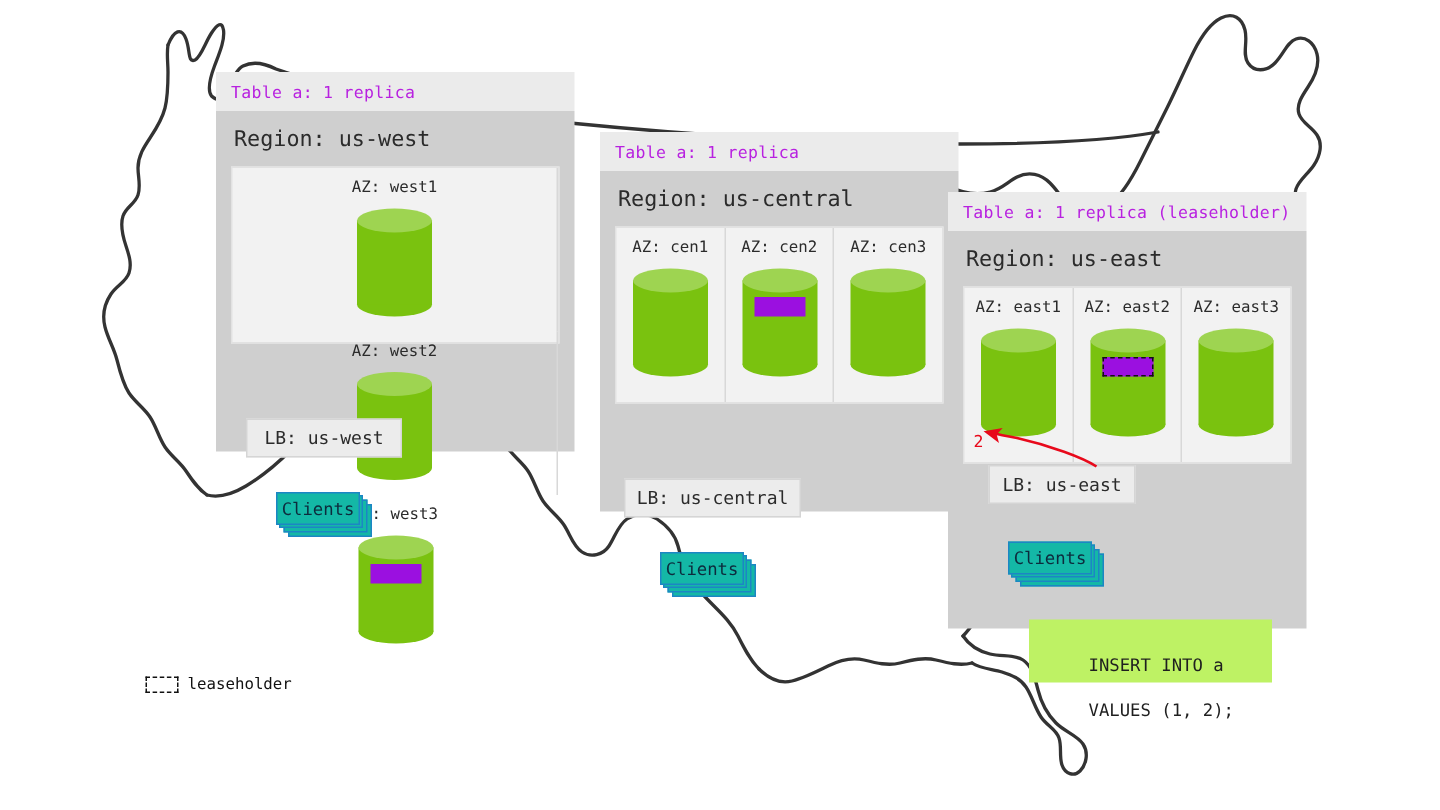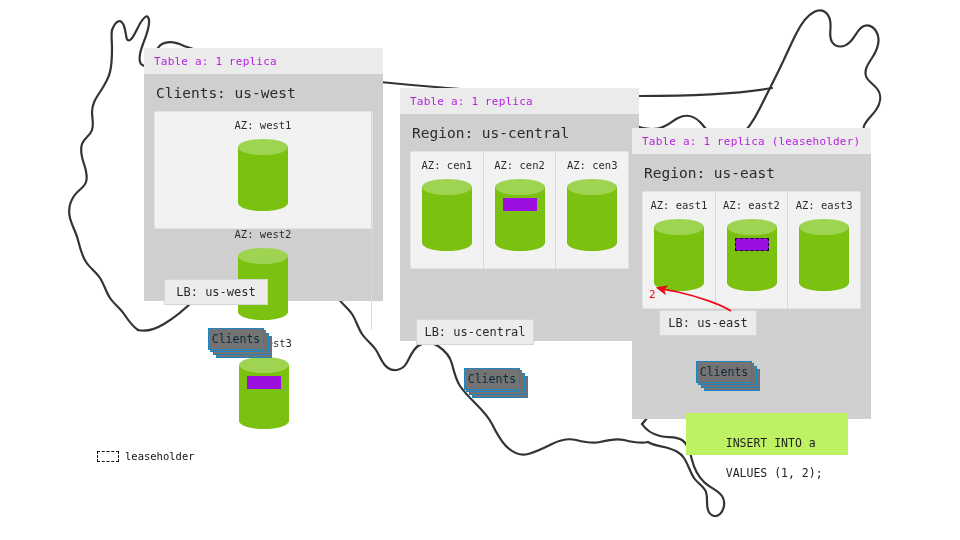--- a/index.html
+++ b/index.html
@@ -61,23 +61,22 @@
   .lb{
     position:absolute;background:#ececec;border:1px solid #d5d5d5;
     box-sizing:border-box;font-size:12px;color:#2b2b2b;
     display:flex;align-items:center;justify-content:center;
     white-space:nowrap;
   }
 
   
   .clients{position:absolute;}
   .clients .card{
-    position:absolute;background:#737373;border:1px solid #1c86c4;
+    position:absolute;background:#14b8a6;border:1px solid #1c86c4;
     box-sizing:border-box;
-    margin-left:24px;
   }
   .clients .card.front{
     display:flex;align-items:center;justify-content:center;
     color:#0d2b3d;font-size:11.5px;white-space:nowrap;
   }
 
   
   .sqlbox{
     position:absolute;background:#bef264;
     box-sizing:border-box;padding:8px 12px;
@@ -260,21 +259,21 @@
              C94,124 92,118 92,112
              C92,104 96,98 100,92
              C104,86 108,80 110,72
              C112,64 112,56 112,48
              C112,42 111,36 112,30"></path>
   </svg>
 
   <div class="region" style="left:96px;top:48px;width:239px;">
     <div class="region-header">Table a: 1 replica</div>
     <div class="region-body" style="height:227px;">
-      <div class="region-title">Clients: us-west</div>
+      <div class="region-title">Region: us-west</div>
 
       <div class="az-row" style="height:118px;flex-direction:column;">
         <div class="az">
           <div class="az-label">AZ: west1</div>
           <div class="cyl" style="width:50px;height:72px;">
             <div class="bot"></div>
             <div class="body"></div>
             <div class="top"></div>
           </div>
         </div>

